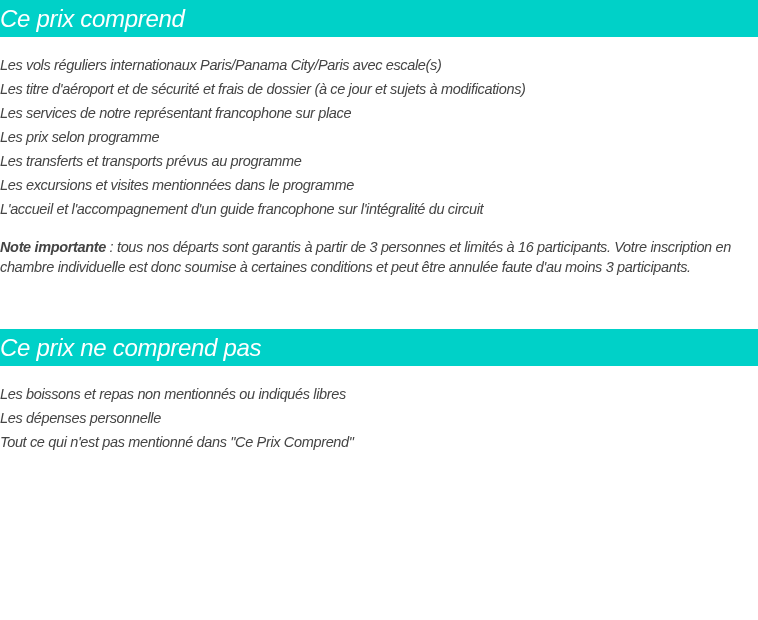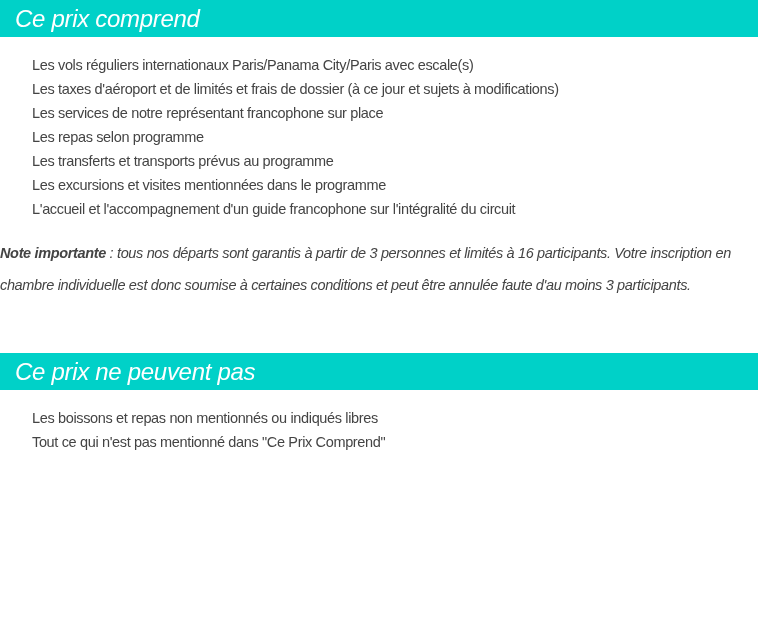--- a/index.html
+++ b/index.html
@@ -11,86 +11,86 @@
       width: 758px;
       height: 620px;
       overflow: hidden;
       font-family: "Liberation Sans", sans-serif;
       color: #444444;
     }
     .section-header {
       background: #00d1c8;
       height: 37px;
       box-sizing: border-box;
-      padding-left: 15px;
       display: flex;
       align-items: center;
     }
     .section-header h2 {
       margin: 0;
       color: #ffffff;
       font-style: italic;
       font-weight: normal;
       font-size: 24px;
       letter-spacing: -0.3px;
       line-height: 37px;
     }
     .list {
       list-style: none;
       margin: 0;
       padding: 0;
     }
     .list li {
+      font-style: italic;
       font-size: 14.5px;
       letter-spacing: -0.35px;
       line-height: 24px;
       height: 24px;
       white-space: nowrap;
-      margin-left: 32px;
     }
     #section-includes .list {
       margin-top: 16px;
     }
     .note {
       margin: 16px 0 0 0;
       font-style: italic;
       font-size: 14.5px;
       letter-spacing: -0.35px;
-      line-height: 32px;
+      line-height: 20px;
     }
     .note strong {
       font-weight: bold;
     }
     #section-excludes {
       margin-top: 52px;
     }
     #section-excludes .list {
       margin-top: 16px;
     }
   </style>
 </head>
 <body>
 
 <section id="section-includes">
   <div class="section-header">
     <h2>Ce prix comprend</h2>
   </div>
   <ul class="list">
     <li>Les vols réguliers internationaux Paris/Panama City/Paris avec escale(s)</li>
-    <li>Les taxes d'aéroport et de limités et frais de dossier (à ce jour et sujets à modifications)</li>
+    <li>Les titre d'aéroport et de sécurité et frais de dossier (à ce jour et sujets à modifications)</li>
     <li>Les services de notre représentant francophone sur place</li>
-    <li>Les repas selon programme</li>
+    <li>Les prix selon programme</li>
     <li>Les transferts et transports prévus au programme</li>
     <li>Les excursions et visites mentionnées dans le programme</li>
     <li>L'accueil et l'accompagnement d'un guide francophone sur l'intégralité du circuit</li>
   </ul>
   <p class="note"><strong>Note importante</strong><span> : tous nos départs sont garantis à partir de 3 personnes et limités à 16 participants. Votre inscription en chambre individuelle est donc soumise à certaines conditions et peut être annulée faute d'au moins 3 participants.</span></p>
 </section>
 
 <section id="section-excludes">
   <div class="section-header">
-    <h2>Ce prix ne peuvent pas</h2>
+    <h2>Ce prix ne comprend pas</h2>
   </div>
   <ul class="list">
     <li>Les boissons et repas non mentionnés ou indiqués libres</li>
+    <li>Les dépenses personnelle</li>
     <li>Tout ce qui n'est pas mentionné dans "Ce Prix Comprend"</li>
   </ul>
 </section>
 
 </body></html>

